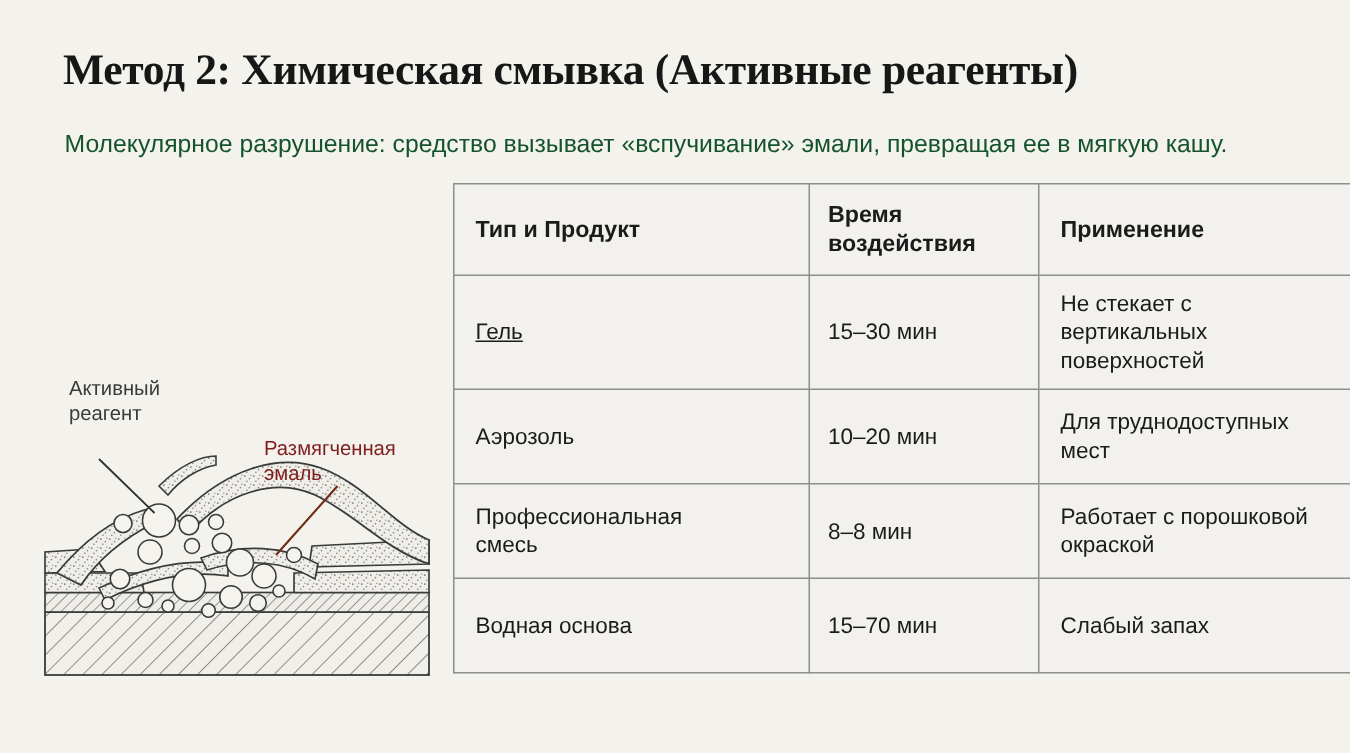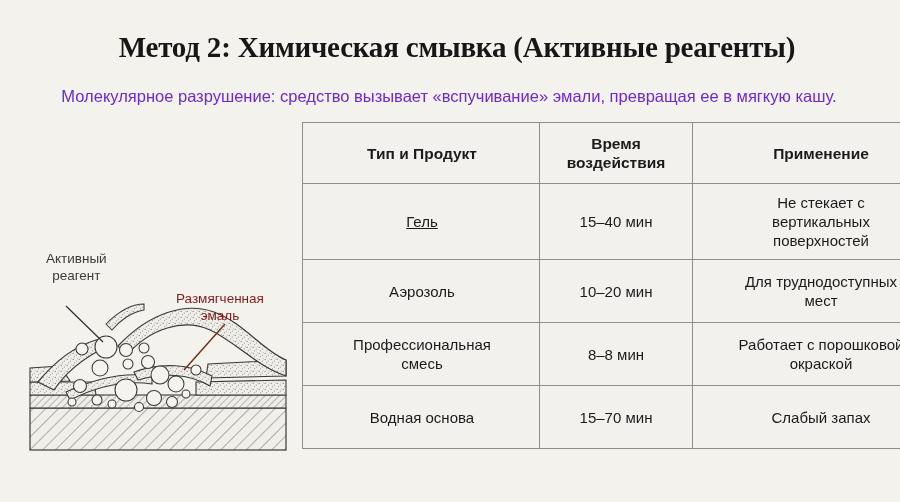--- a/index.html
+++ b/index.html
@@ -13,21 +13,20 @@
     font-family: "Liberation Sans", sans-serif;
     overflow: hidden;
     position: relative;
   }
   #slide {
     position: absolute;
     left: 0; top: 0;
     width: 900px;
     height: 502px;
     background: #F4F2EC;
-    text-align: center;
   }
 
   
   #title {
     position: absolute;
     left: 42px;
     top: 30px;
     width: 830px;
     font-family: "Liberation Serif", "DejaVu Serif", serif;
     font-weight: bold;
@@ -38,21 +37,21 @@
     white-space: nowrap;
   }
   #subtitle {
     position: absolute;
     left: 43px;
     top: 84px;
     width: 812px;
     font-family: "Liberation Sans", sans-serif;
     font-size: 16.5px;
     line-height: 25px;
-    color: #6d28d9;
+    color: #14532d;
   }
 
   
   #spec-table {
     position: absolute;
     left: 302px;
     top: 122px;
     width: 566px;
     border-collapse: collapse;
     table-layout: fixed;
@@ -214,21 +213,21 @@
     <tbody>
       <tr class="head">
         <td class="col-type">Тип и Продукт</td>
         <td class="col-time" style="white-space: pre-line;">Время
 воздействия</td>
         <td class="col-usage">Применение</td>
       </tr>
 
       <tr class="body-row">
         <td class="col-type" style="white-space: pre-line; text-decoration: underline;">Гель</td>
-        <td class="col-time">15–40 мин</td>
+        <td class="col-time">15–30 мин</td>
         <td class="col-usage" style="white-space: pre-line;">Не стекает с
 вертикальных
 поверхностей</td>
       </tr>
 
       <tr class="body-row">
         <td class="col-type" style="white-space: pre-line;">Аэрозоль</td>
         <td class="col-time">10–20 мин</td>
         <td class="col-usage" style="white-space: pre-line;">Для труднодоступных
 мест</td>

